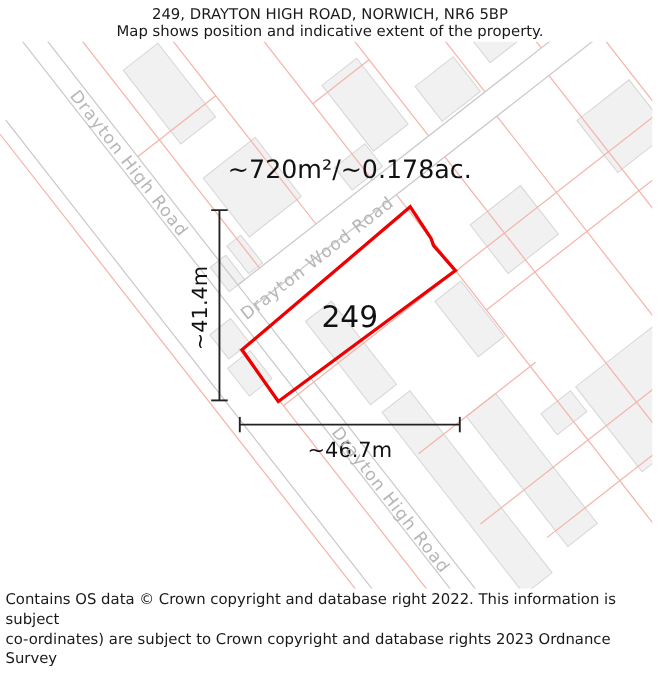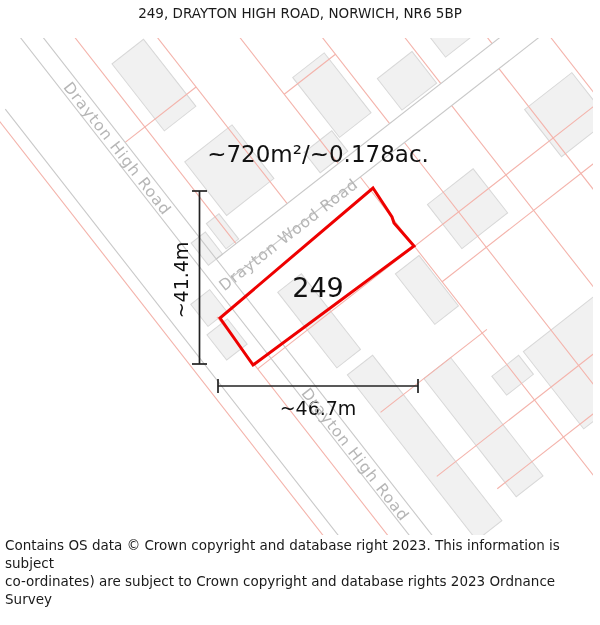--- a/index.html
+++ b/index.html
@@ -24,20 +24,21 @@
   .roadlbl{font-size:15.5px;letter-spacing:1px;fill:var(--road-label-gray,#b6b6b6);}
   .ftr{position:absolute;left:5px;top:536px;width:592px;font-size:13.5px;line-height:18px;}
 </style>
 </head>
 <body>
 
 <div class="page">
 
   <div class="hdr">
     <div class="t1">249, DRAYTON HIGH ROAD, NORWICH, NR6 5BP</div>
+    <div class="t2">Map shows position and indicative extent of the property.</div>
   </div>
 
   <div class="mapwrap">
   <svg width="600" height="497" viewBox="0 0 600 497">
     <rect x="0" y="0" width="600" height="497" fill="#ffffff"></rect>
 
     <g transform="translate(300,247) rotate(-38)">
 
       <g>
         <rect class="bld" x="-12" y="-290" width="40" height="85"></rect>
@@ -114,18 +115,18 @@
     <text class="maplabel measlbl" text-anchor="middle" transform="translate(182,242) rotate(-90)" dy="6">~41.4m</text>
     <text class="maplabel measlbl" x="318" y="377" text-anchor="middle">~46.7m</text>
 
     <text class="roadlbl" text-anchor="middle" transform="translate(118,110) rotate(52)" dy="6">Drayton High Road</text>
     <text class="roadlbl" text-anchor="middle" transform="translate(288,196) rotate(-38)" dy="6">Drayton Wood Road</text>
     <text class="roadlbl" text-anchor="middle" transform="translate(356,416) rotate(52)" dy="6">Drayton High Road</text>
   </svg>
   </div>
 
   <div class="ftr">
-    <div>Contains OS data © Crown copyright and database right 2023. This information is subject</div>
+    <div>Contains OS data © Crown copyright and database right 2022. This information is subject</div>
     <div>co-ordinates) are subject to Crown copyright and database rights 2023 Ordnance Survey</div>
 
   </div>
 
 </div>
 
 </body></html>

